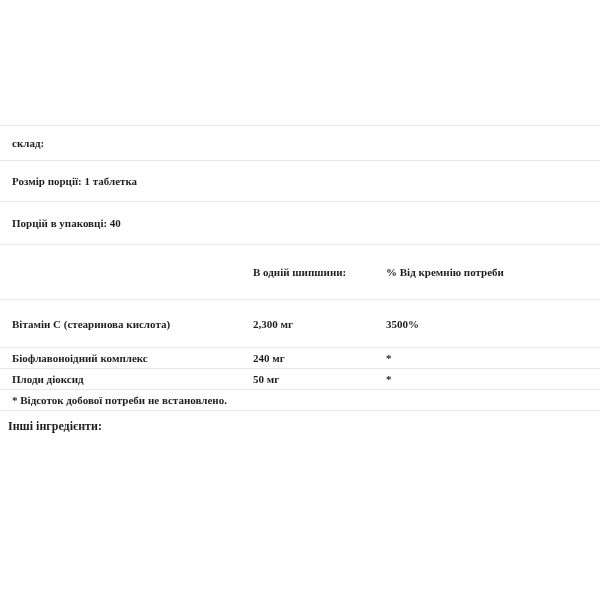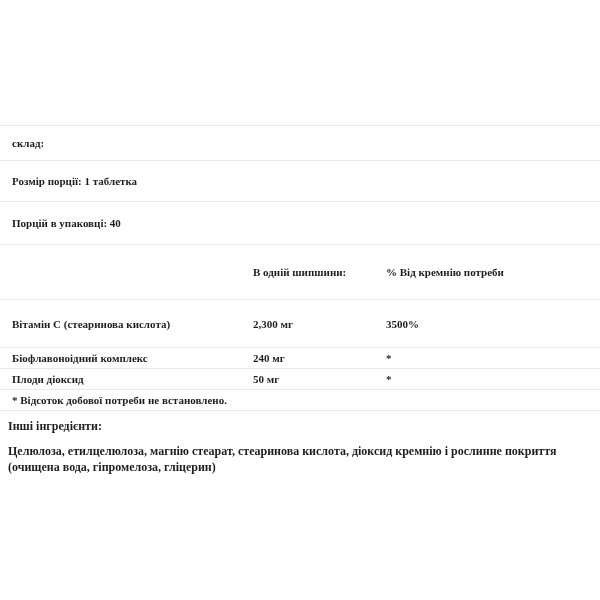--- a/index.html
+++ b/index.html
@@ -96,15 +96,14 @@
     </div>
 
     <div class="row r-note">
       <div class="cell-name">* Відсоток добової потреби не встановлено.</div>
     </div>
 
   </div>
 
   <div class="footer">
     <p class="heading">Інші інгредієнти:</p>
-    <p class="ingredients">Целюлоза, етилцелюлоза, магнію стеарат, стеаринова кислота, діоксид кремнію і рослинне покриття (очищена вода, гіпромелоза, гліцерин)</p>
   </div>
 </div>
 
 </body></html>

